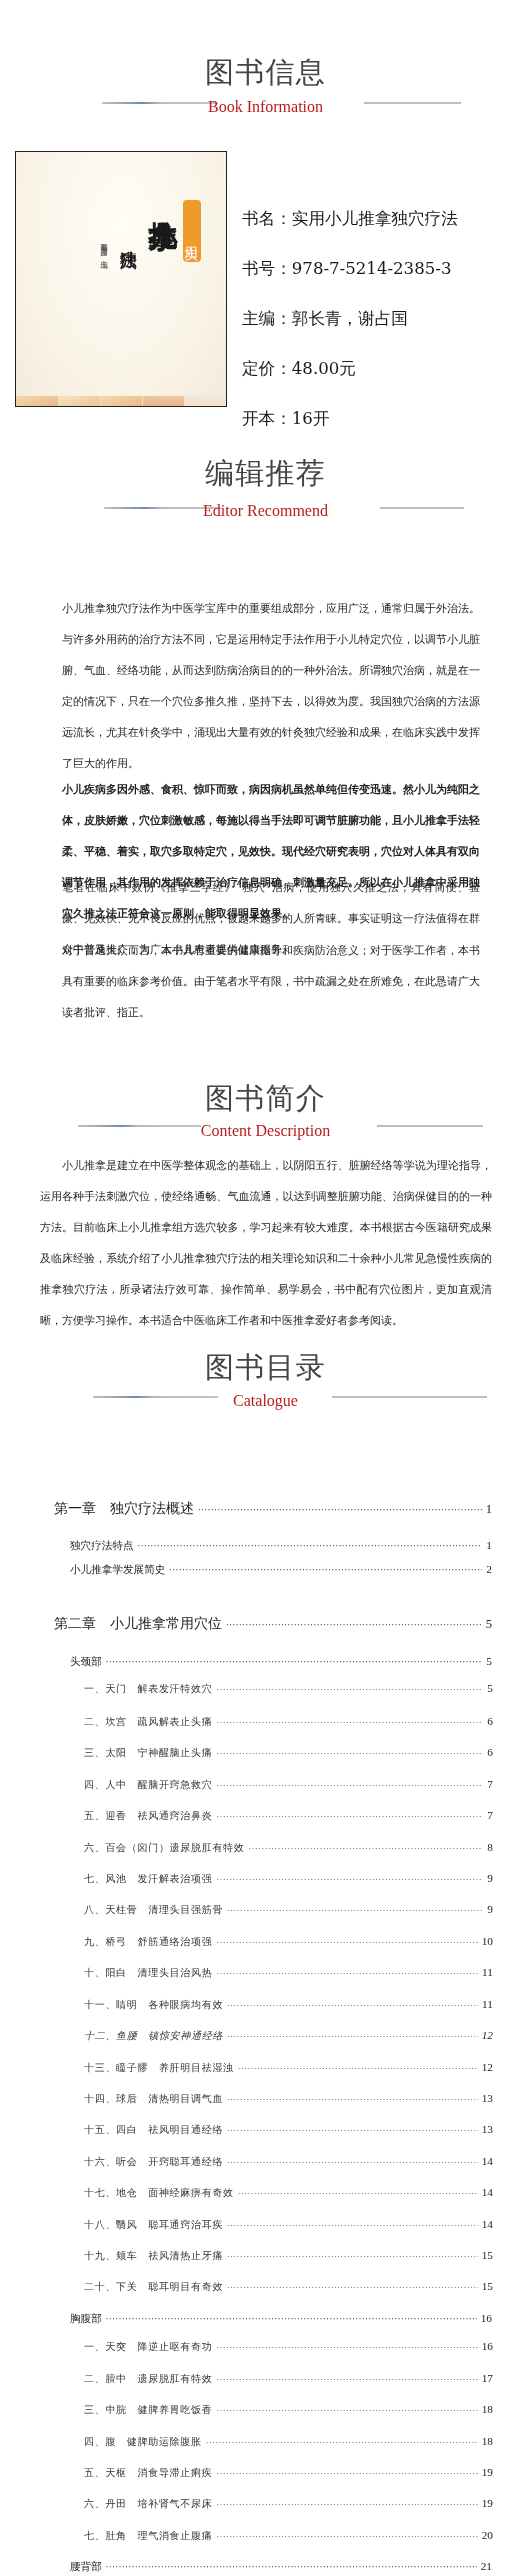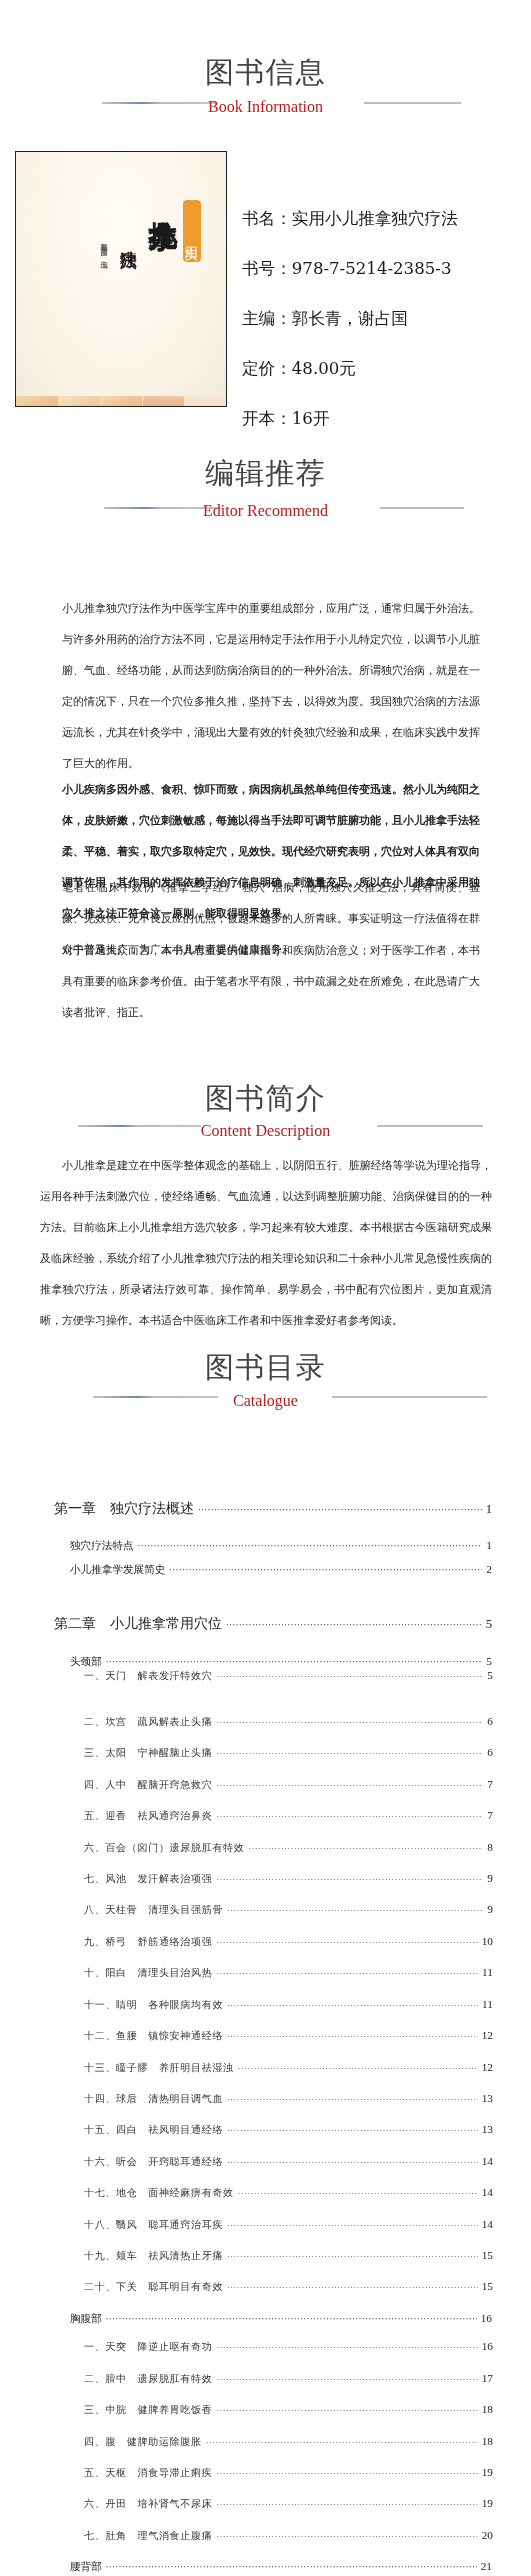--- a/index.html
+++ b/index.html
@@ -131,21 +131,21 @@
       <div class="toc-row toc-chapter" style="top: 154px;">
         <span class="t">第二章　小儿推拿常用穴位</span>
         <span class="dots"></span>
         <span class="pg">5</span>
       </div>
       <div class="toc-row toc-section" style="top: 194px;">
         <span class="t">头颈部</span>
         <span class="dots"></span>
         <span class="pg">5</span>
       </div>
-      <div class="toc-row toc-item" style="top: 208px;">
+      <div class="toc-row toc-item" style="top: 221px;">
         <span class="t">一、天门　解表发汗特效穴</span>
         <span class="dots"></span>
         <span class="pg">5</span>
       </div>
       <div class="toc-row toc-item" style="top: 254px;">
         <span class="t">二、坎宫　疏风解表止头痛</span>
         <span class="dots"></span>
         <span class="pg">6</span>
       </div>
       <div class="toc-row toc-item" style="top: 285px;">
@@ -186,21 +186,21 @@
       <div class="toc-row toc-item" style="top: 505px;">
         <span class="t">十、阳白　清理头目治风热</span>
         <span class="dots"></span>
         <span class="pg">11</span>
       </div>
       <div class="toc-row toc-item" style="top: 537px;">
         <span class="t">十一、睛明　各种眼病均有效</span>
         <span class="dots"></span>
         <span class="pg">11</span>
       </div>
-      <div class="toc-row toc-item" style="top: 568px;">
+      <div class="toc-row toc-item" style="top: 568px; font-style: italic;">
         <span class="t">十二、鱼腰　镇惊安神通经络</span>
         <span class="dots"></span>
         <span class="pg">12</span>
       </div>
       <div class="toc-row toc-item" style="top: 600px;">
         <span class="t">十三、瞳子髎　养肝明目祛湿浊</span>
         <span class="dots"></span>
         <span class="pg">12</span>
       </div>
       <div class="toc-row toc-item" style="top: 631px;">

